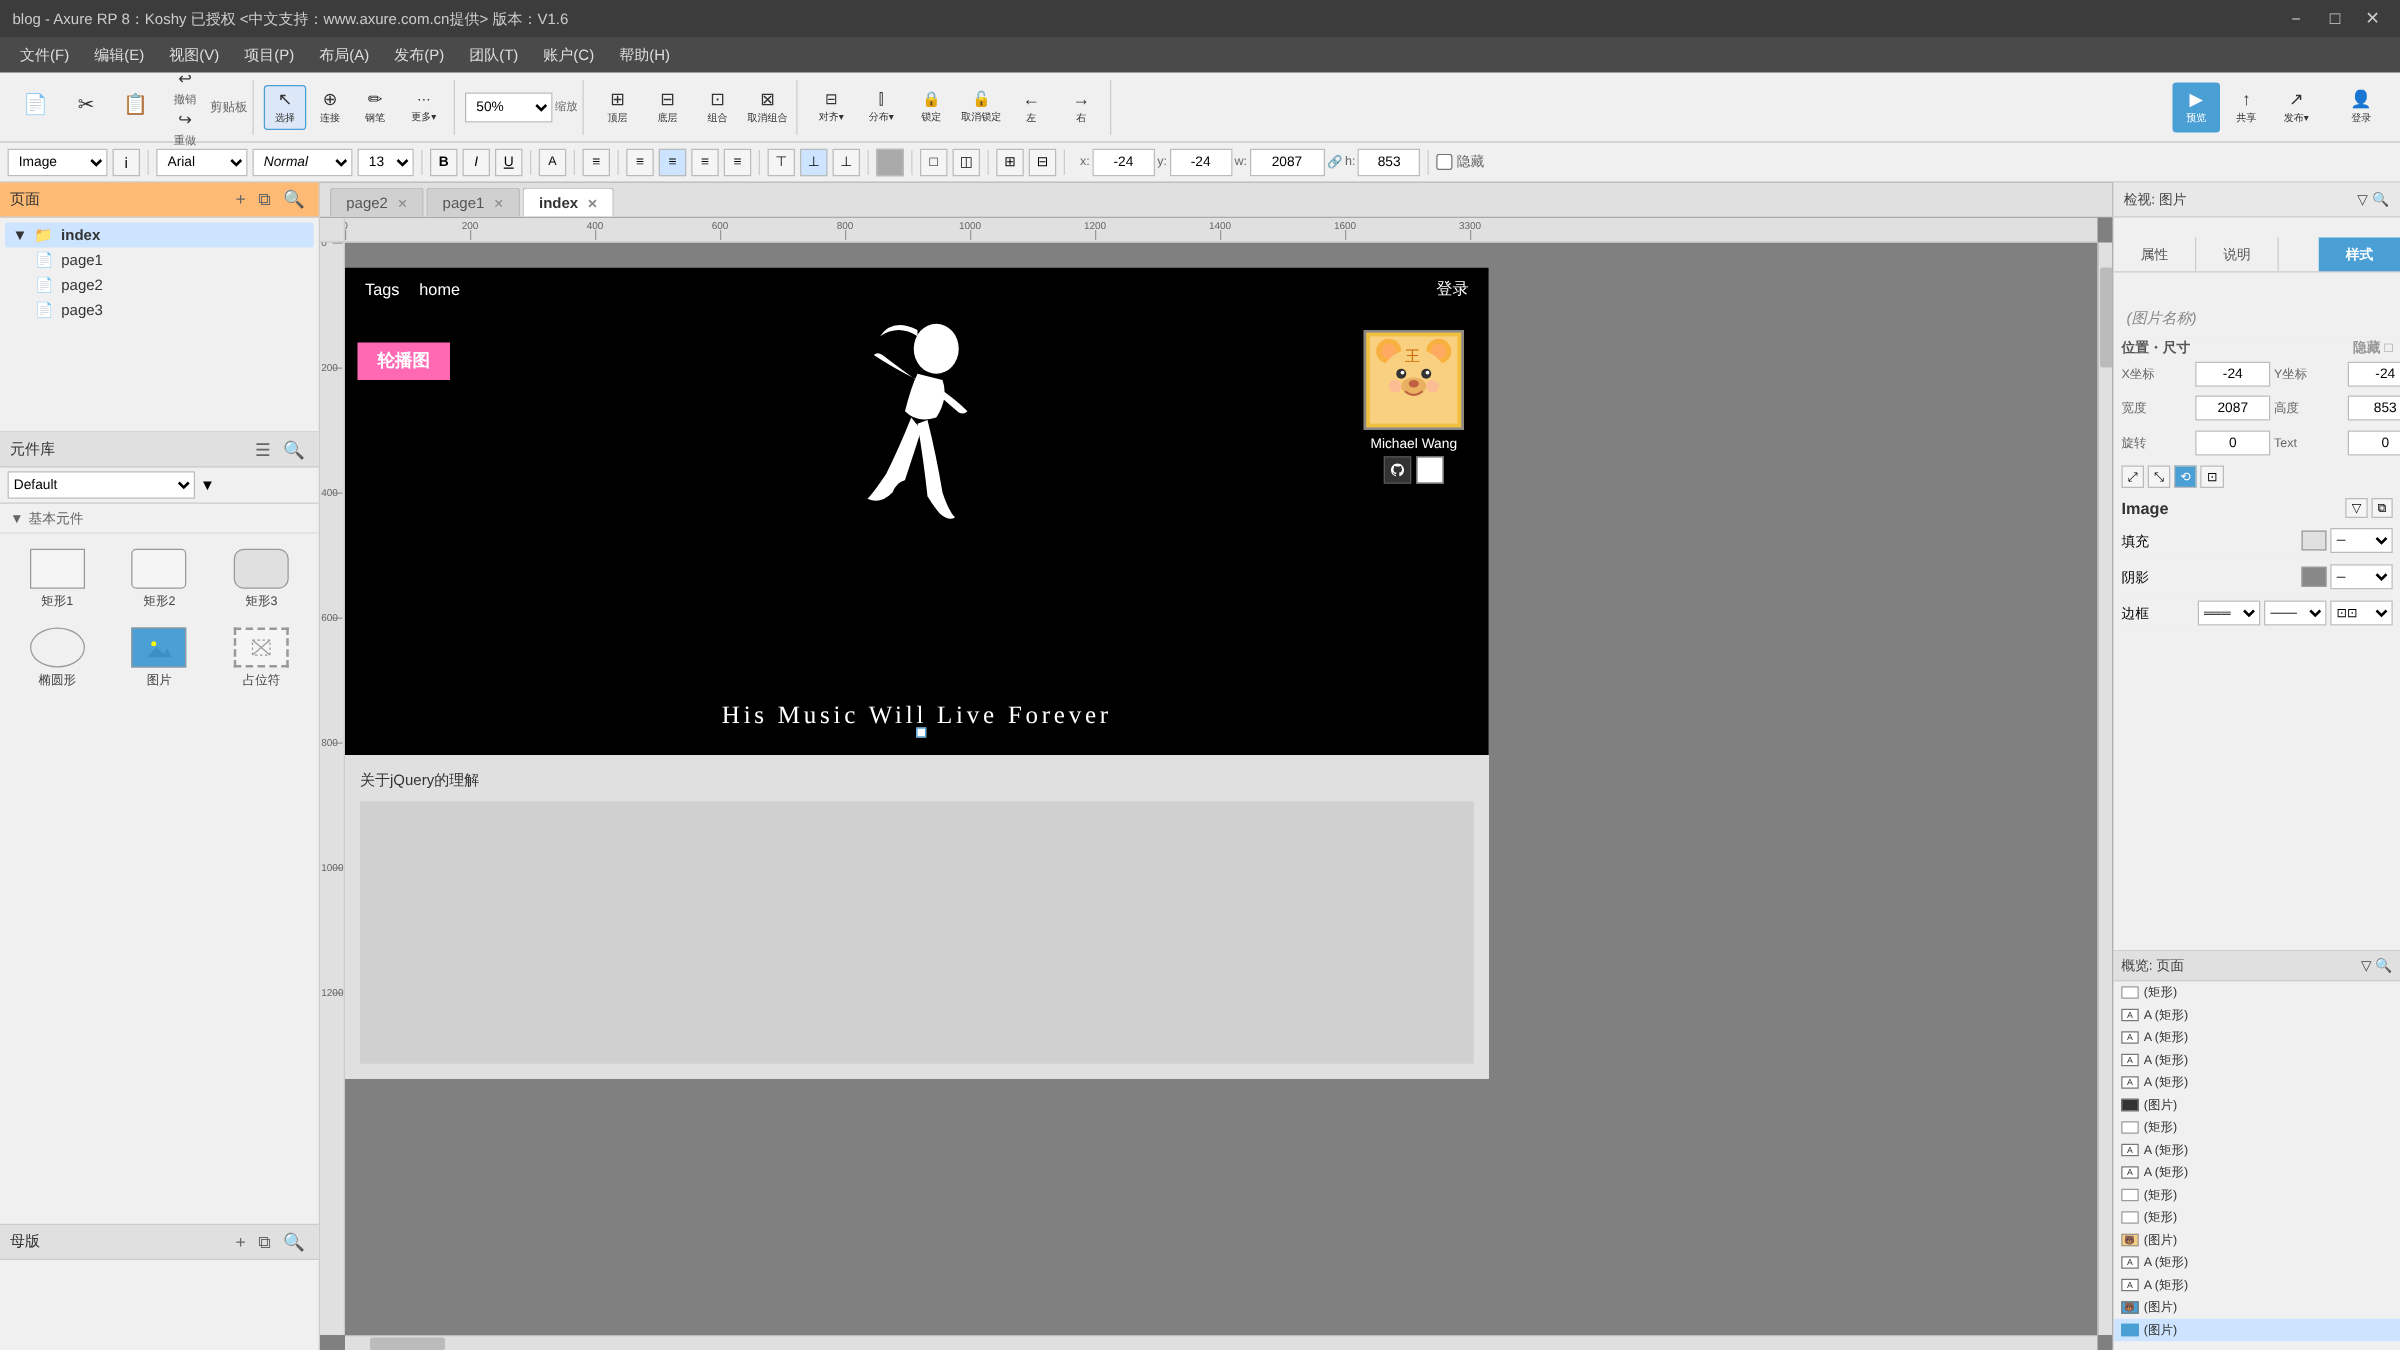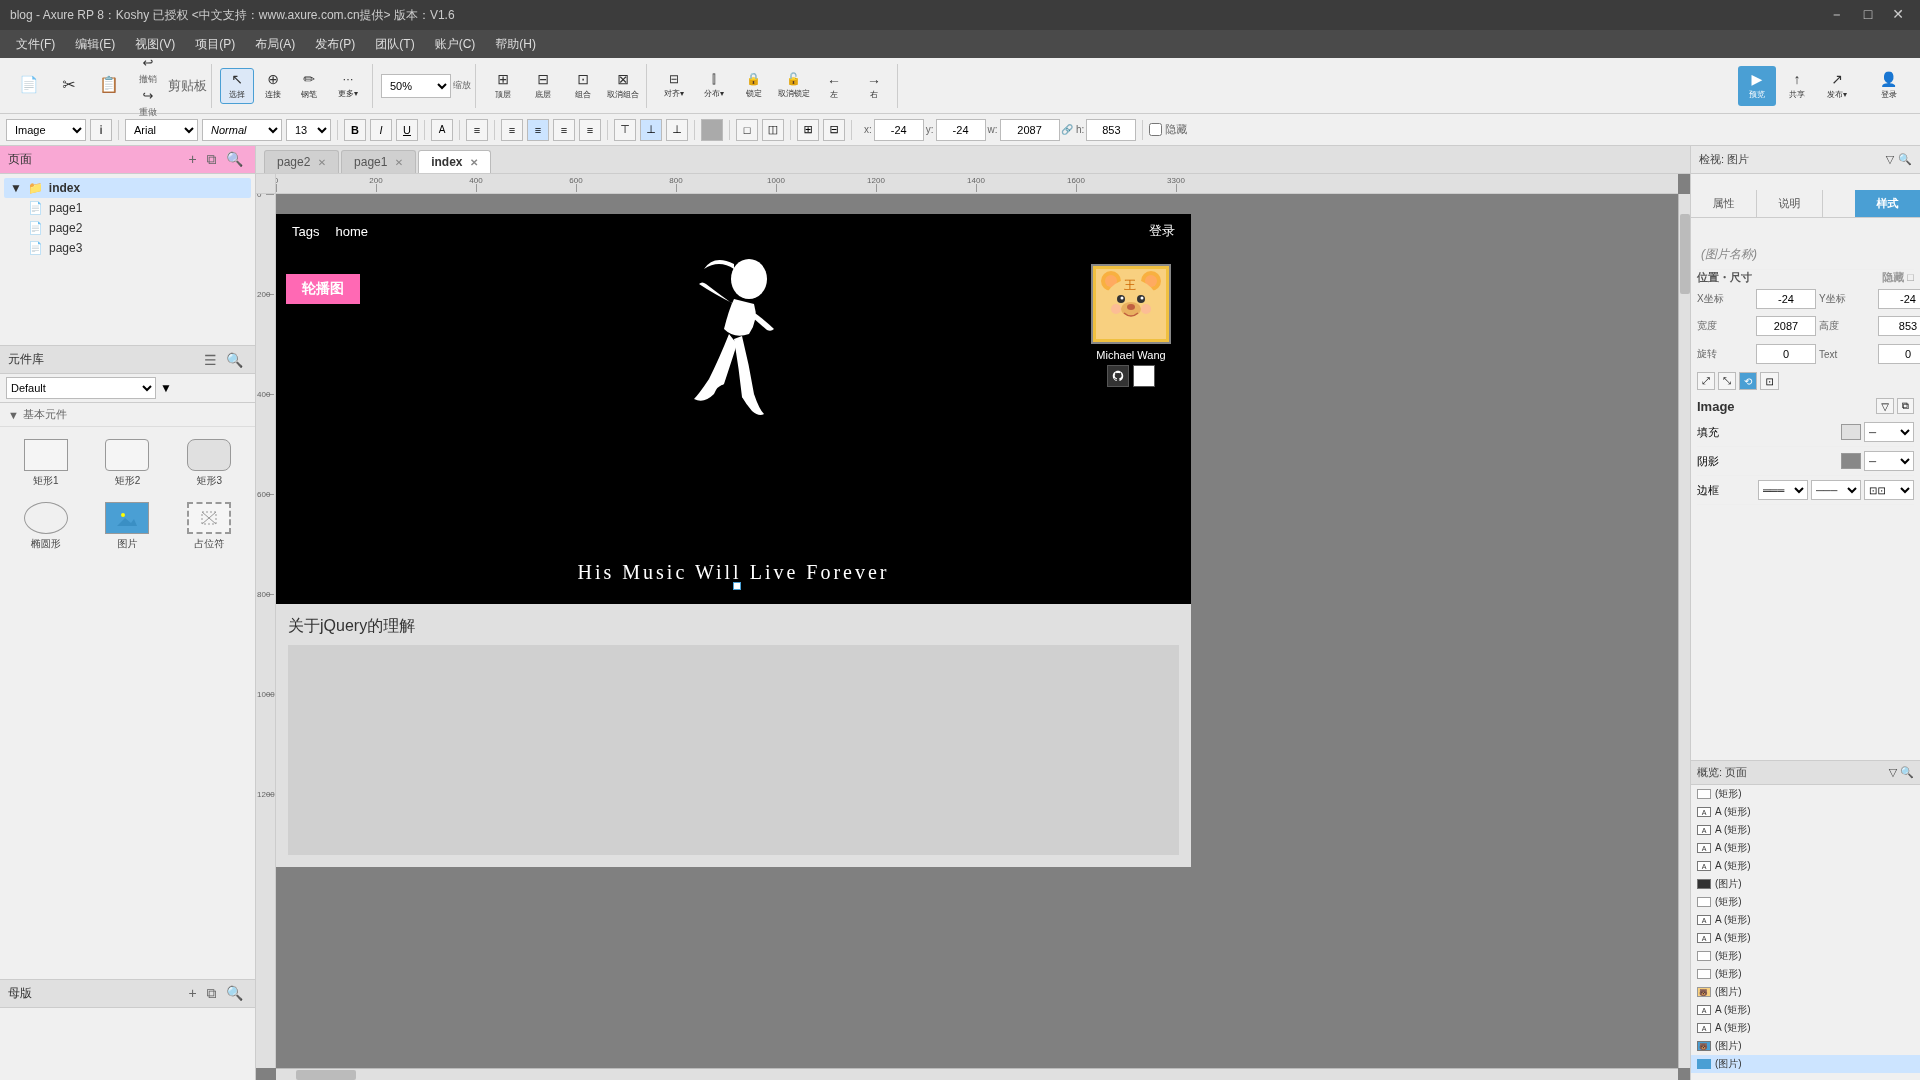--- a/index.html
+++ b/index.html
@@ -107,21 +107,21 @@
 
     
     #main { display: flex; height: calc(1080px - 30px - 28px - 56px - 32px); }
 
     
     #left-panel { width: 256px; background: #f0f0f0; display: flex; flex-direction: column; border-right: 1px solid #ccc; }
 
     
     #pages-panel { height: 200px; border-bottom: 1px solid #ccc; display: flex; flex-direction: column; }
     #pages-header {
-      background: #f9a8d4;
+      background: #fdba74;
       height: 28px;
       display: flex;
       align-items: center;
       justify-content: space-between;
       padding: 0 8px;
       font-size: 12px;
       color: #333;
       border-bottom: 1px solid #ccc;
     }
     .panel-header-actions { display: flex; gap: 4px; }
@@ -280,21 +280,21 @@
     }
     .hero-profile-icons { display: flex; gap: 4px; justify-content: center; margin-top: 4px; }
     .profile-icon { width: 22px; height: 22px; background: #333; border: 1px solid #555; display: flex; align-items: center; justify-content: center; font-size: 10px; color: #ccc; cursor: pointer; }
 
     
     .blog-section {
       background: #e0e0e0;
       min-height: 240px;
       padding: 12px;
     }
-    .blog-title { font-size: 16px; color: #333; margin-bottom: 8px; }
+    .blog-title { font-size: 12px; color: #333; margin-bottom: 8px; }
     .blog-content-area { background: #d0d0d0; min-height: 200px; }
 
     
     #h-scrollbar { position: absolute; bottom: 0; left: 20px; right: 12px; height: 12px; background: #e0e0e0; border-top: 1px solid #bbb; }
     #v-scrollbar { position: absolute; right: 0; top: 20px; bottom: 12px; width: 12px; background: #e0e0e0; border-left: 1px solid #bbb; }
     .scrollbar-thumb { background: #bbb; border-radius: 2px; }
 
     
     #right-panel { width: 230px; background: #f0f0f0; border-left: 1px solid #ccc; display: flex; flex-direction: column; gap: 16px; }
     #right-panel-header {
@@ -405,21 +405,21 @@
     <div style="display:flex;flex-direction:column;align-items:center;">
       <div class="toolbar-btn" style="height:20px;width:36px;">
         <span style="font-size:13px;">↩</span>
       </div>
       <div style="font-size:9px;color:#666;text-align:center;">撤销</div>
       <div class="toolbar-btn" style="height:20px;width:36px;">
         <span style="font-size:13px;">↪</span>
       </div>
       <div style="font-size:9px;color:#666;text-align:center;">重做</div>
     </div>
-    <div style="font-size:13px;color:#666;">剪贴板</div>
+    <div style="font-size:10px;color:#666;">剪贴板</div>
   </div>
   <div class="toolbar-group">
     <div style="display:flex;flex-direction:column;align-items:center;gap:2px;">
       <div style="display:flex;gap:2px;">
         <div class="toolbar-btn" style="width:34px;height:36px;background:#dce8f7;border:1px solid #4a9fd4;">
           <span style="font-size:14px;">↖</span>
           <span style="font-size:8px;">选择</span>
         </div>
         <div class="toolbar-btn" style="width:34px;height:36px;">
           <span style="font-size:14px;">⊕</span>

